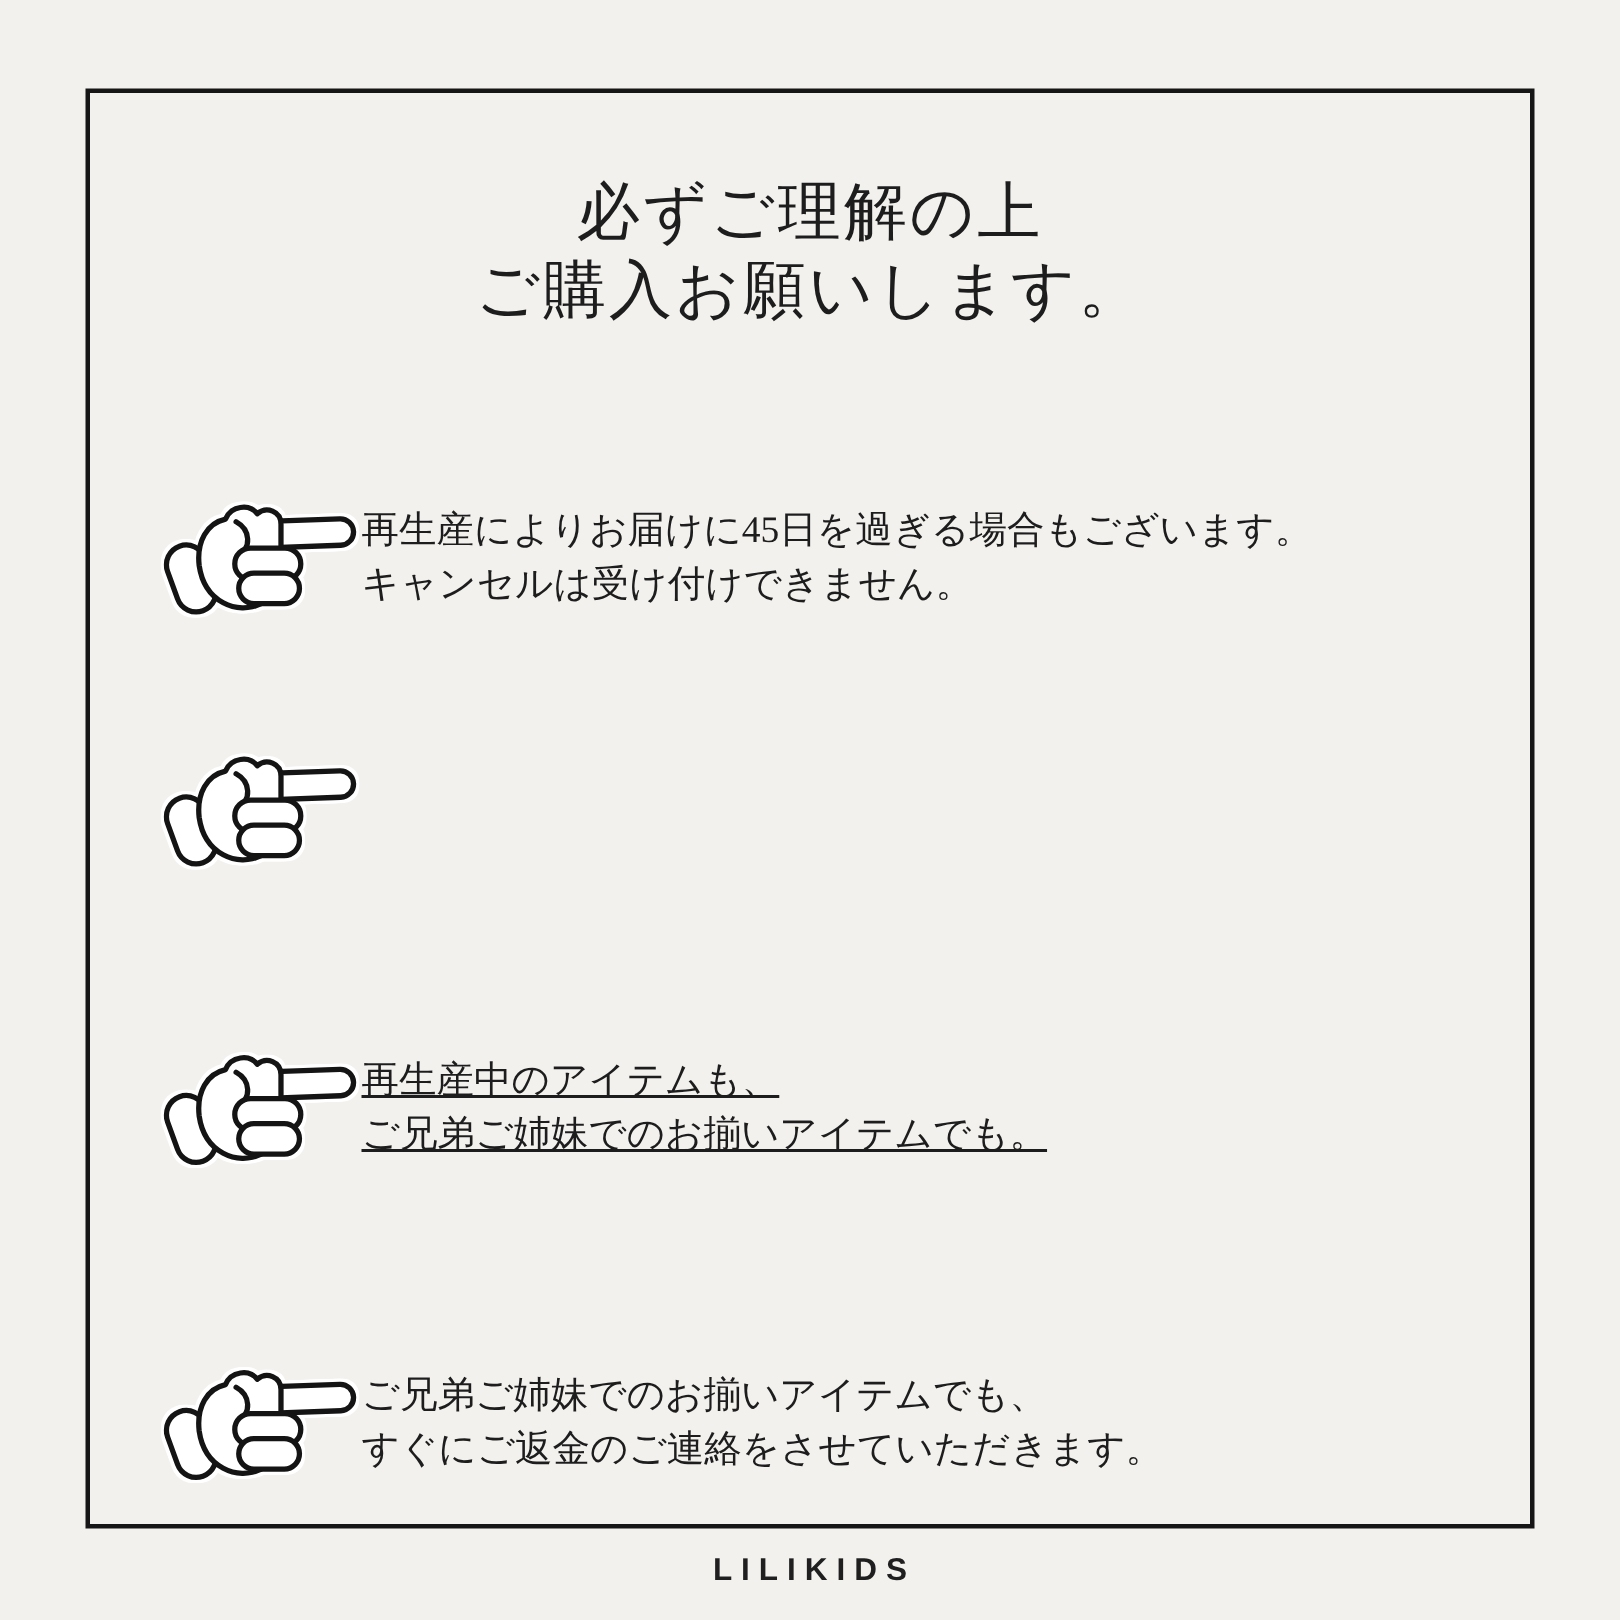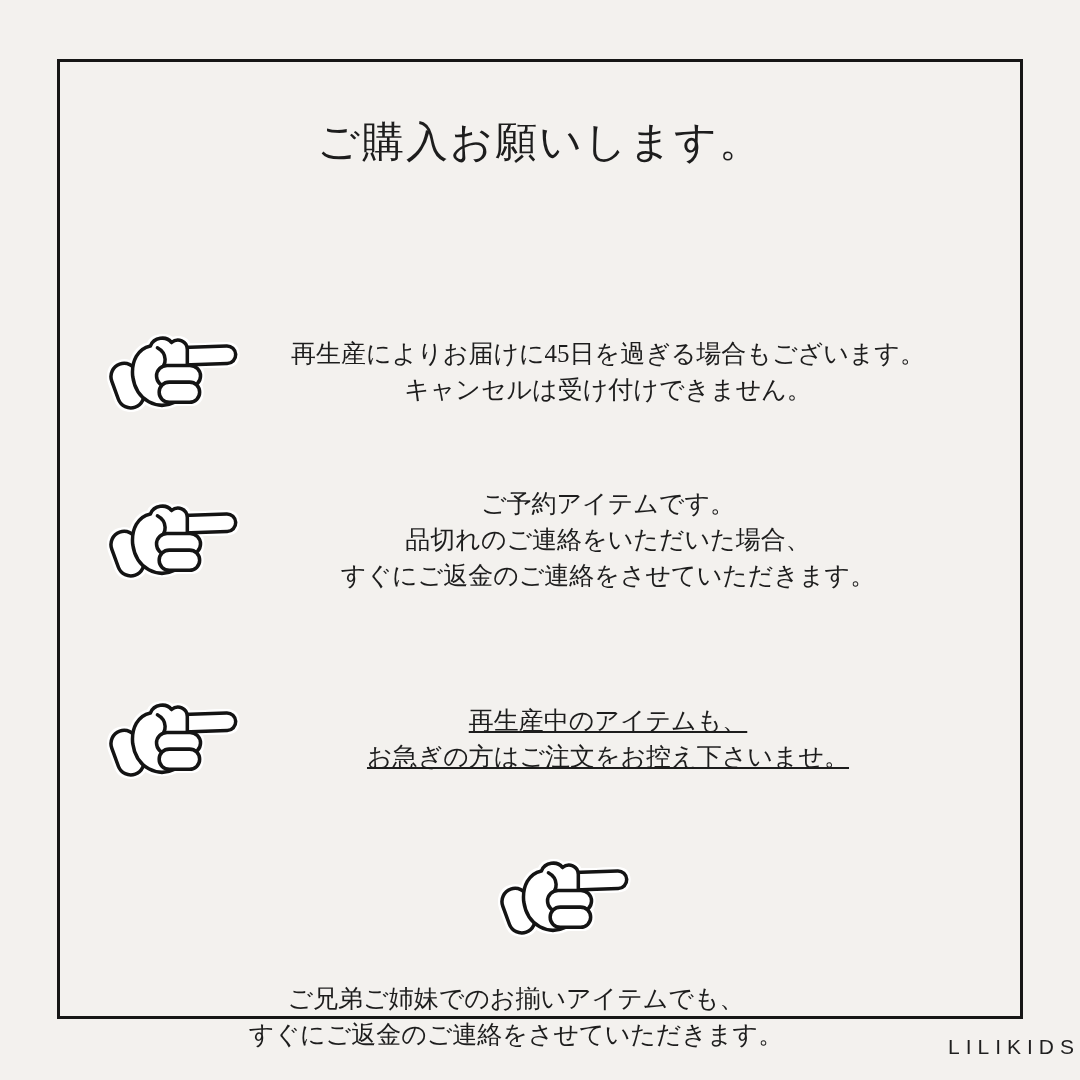--- a/index.html
+++ b/index.html
@@ -37,60 +37,61 @@
   }
   .section{
     position:absolute;
     left:57px;right:57px;
     display:flex;
     align-items:center;
   }
   .s1{top:318px;height:108px;}
   .s2{top:486px;height:108px;}
   .s3{top:685px;height:108px;text-decoration:underline;}
-  .s4{top:849px;height:72px;flex-direction:column;}
+  .s4{top:913px;height:72px;}
   .hand{
     flex:0 0 132px;
     margin-left:52px;
     height:96px;
     display:block;
   }
   .hand svg{
     width:132px;height:96px;display:block;
     filter:drop-shadow(2px 0 0 #ffffff) drop-shadow(-2px 0 0 #ffffff)
            drop-shadow(0 2px 0 #ffffff) drop-shadow(0 -2px 0 #ffffff);
   }
   .lines{
     flex:1;
-    text-align:center;
+    text-align:left;
     font-size:25px;
     line-height:36px;
     padding-right:48px;
     color:var(--ink);
   }
   .brand{
     position:absolute;
     left:0;right:0;top:1035px;
-    text-align:right;
+    text-align:center;
     font-family:"Liberation Sans","DejaVu Sans",sans-serif;
     font-size:21px;
-    font-weight:400;
+    font-weight:700;
     letter-spacing:6px;
     text-indent:6px;
     color:#1f1f1f;
   }
 </style>
 </head>
 <body>
 
 <div class="canvas">
 
   <div class="frame"></div>
 
   <header class="title">
+    <div>必ずご理解の上</div>
     <div>ご購入お願いします。</div>
   </header>
 
   <section class="section s1">
     <span class="hand">
       <svg viewBox="0 0 150 105" xmlns="http://www.w3.org/2000/svg">
         <g fill="#ffffff" stroke="#141414" stroke-width="4" stroke-linejoin="round" stroke-linecap="round">
           <rect x="6" y="42" width="30" height="52" rx="15" transform="rotate(-20 21 68)"></rect>
           <rect x="58" y="24" width="86" height="20" rx="10" transform="rotate(-2 101 34)"></rect>
           <path d="M 27,58 C 25,40 33,26 47,23 C 51,13 65,11 71,19 C 78,13 89,17 89,27 L 89,46 C 92,60 88,78 74,87 C 56,96 31,86 27,58 Z"></path>
@@ -112,43 +113,38 @@
         <g fill="#ffffff" stroke="#141414" stroke-width="4" stroke-linejoin="round" stroke-linecap="round">
           <rect x="6" y="42" width="30" height="52" rx="15" transform="rotate(-20 21 68)"></rect>
           <rect x="58" y="24" width="86" height="20" rx="10" transform="rotate(-2 101 34)"></rect>
           <path d="M 27,58 C 25,40 33,26 47,23 C 51,13 65,11 71,19 C 78,13 89,17 89,27 L 89,46 C 92,60 88,78 74,87 C 56,96 31,86 27,58 Z"></path>
           <path d="M 55,25 C 66,31 67,45 56,51" fill="none"></path>
           <rect x="54" y="45" width="50" height="24" rx="12"></rect>
           <rect x="57" y="64" width="46" height="23" rx="11.5"></rect>
         </g>
       </svg>
     </span>
-    <div class="lines">
-      <div>ご予約アイテムです。</div>
-      <div>品切れのご連絡をいただいた場合、</div>
-      <div>すぐにご返金のご連絡をさせていただきます。</div>
-    </div>
   </section>
 
   <section class="section s3">
     <span class="hand">
       <svg viewBox="0 0 150 105" xmlns="http://www.w3.org/2000/svg">
         <g fill="#ffffff" stroke="#141414" stroke-width="4" stroke-linejoin="round" stroke-linecap="round">
           <rect x="6" y="42" width="30" height="52" rx="15" transform="rotate(-20 21 68)"></rect>
           <rect x="58" y="24" width="86" height="20" rx="10" transform="rotate(-2 101 34)"></rect>
           <path d="M 27,58 C 25,40 33,26 47,23 C 51,13 65,11 71,19 C 78,13 89,17 89,27 L 89,46 C 92,60 88,78 74,87 C 56,96 31,86 27,58 Z"></path>
           <path d="M 55,25 C 66,31 67,45 56,51" fill="none"></path>
           <rect x="54" y="45" width="50" height="24" rx="12"></rect>
           <rect x="57" y="64" width="46" height="23" rx="11.5"></rect>
         </g>
       </svg>
     </span>
     <div class="lines">
       <div>再生産中のアイテムも、</div>
-      <div>お急ぎの方はご注文をお控え下さいませ。</div>
+      <div>ご兄弟ご姉妹でのお揃いアイテムでも。</div>
     </div>
   </section>
 
   <section class="section s4">
     <span class="hand">
       <svg viewBox="0 0 150 105" xmlns="http://www.w3.org/2000/svg">
         <g fill="#ffffff" stroke="#141414" stroke-width="4" stroke-linejoin="round" stroke-linecap="round">
           <rect x="6" y="42" width="30" height="52" rx="15" transform="rotate(-20 21 68)"></rect>
           <rect x="58" y="24" width="86" height="20" rx="10" transform="rotate(-2 101 34)"></rect>
           <path d="M 27,58 C 25,40 33,26 47,23 C 51,13 65,11 71,19 C 78,13 89,17 89,27 L 89,46 C 92,60 88,78 74,87 C 56,96 31,86 27,58 Z"></path>

